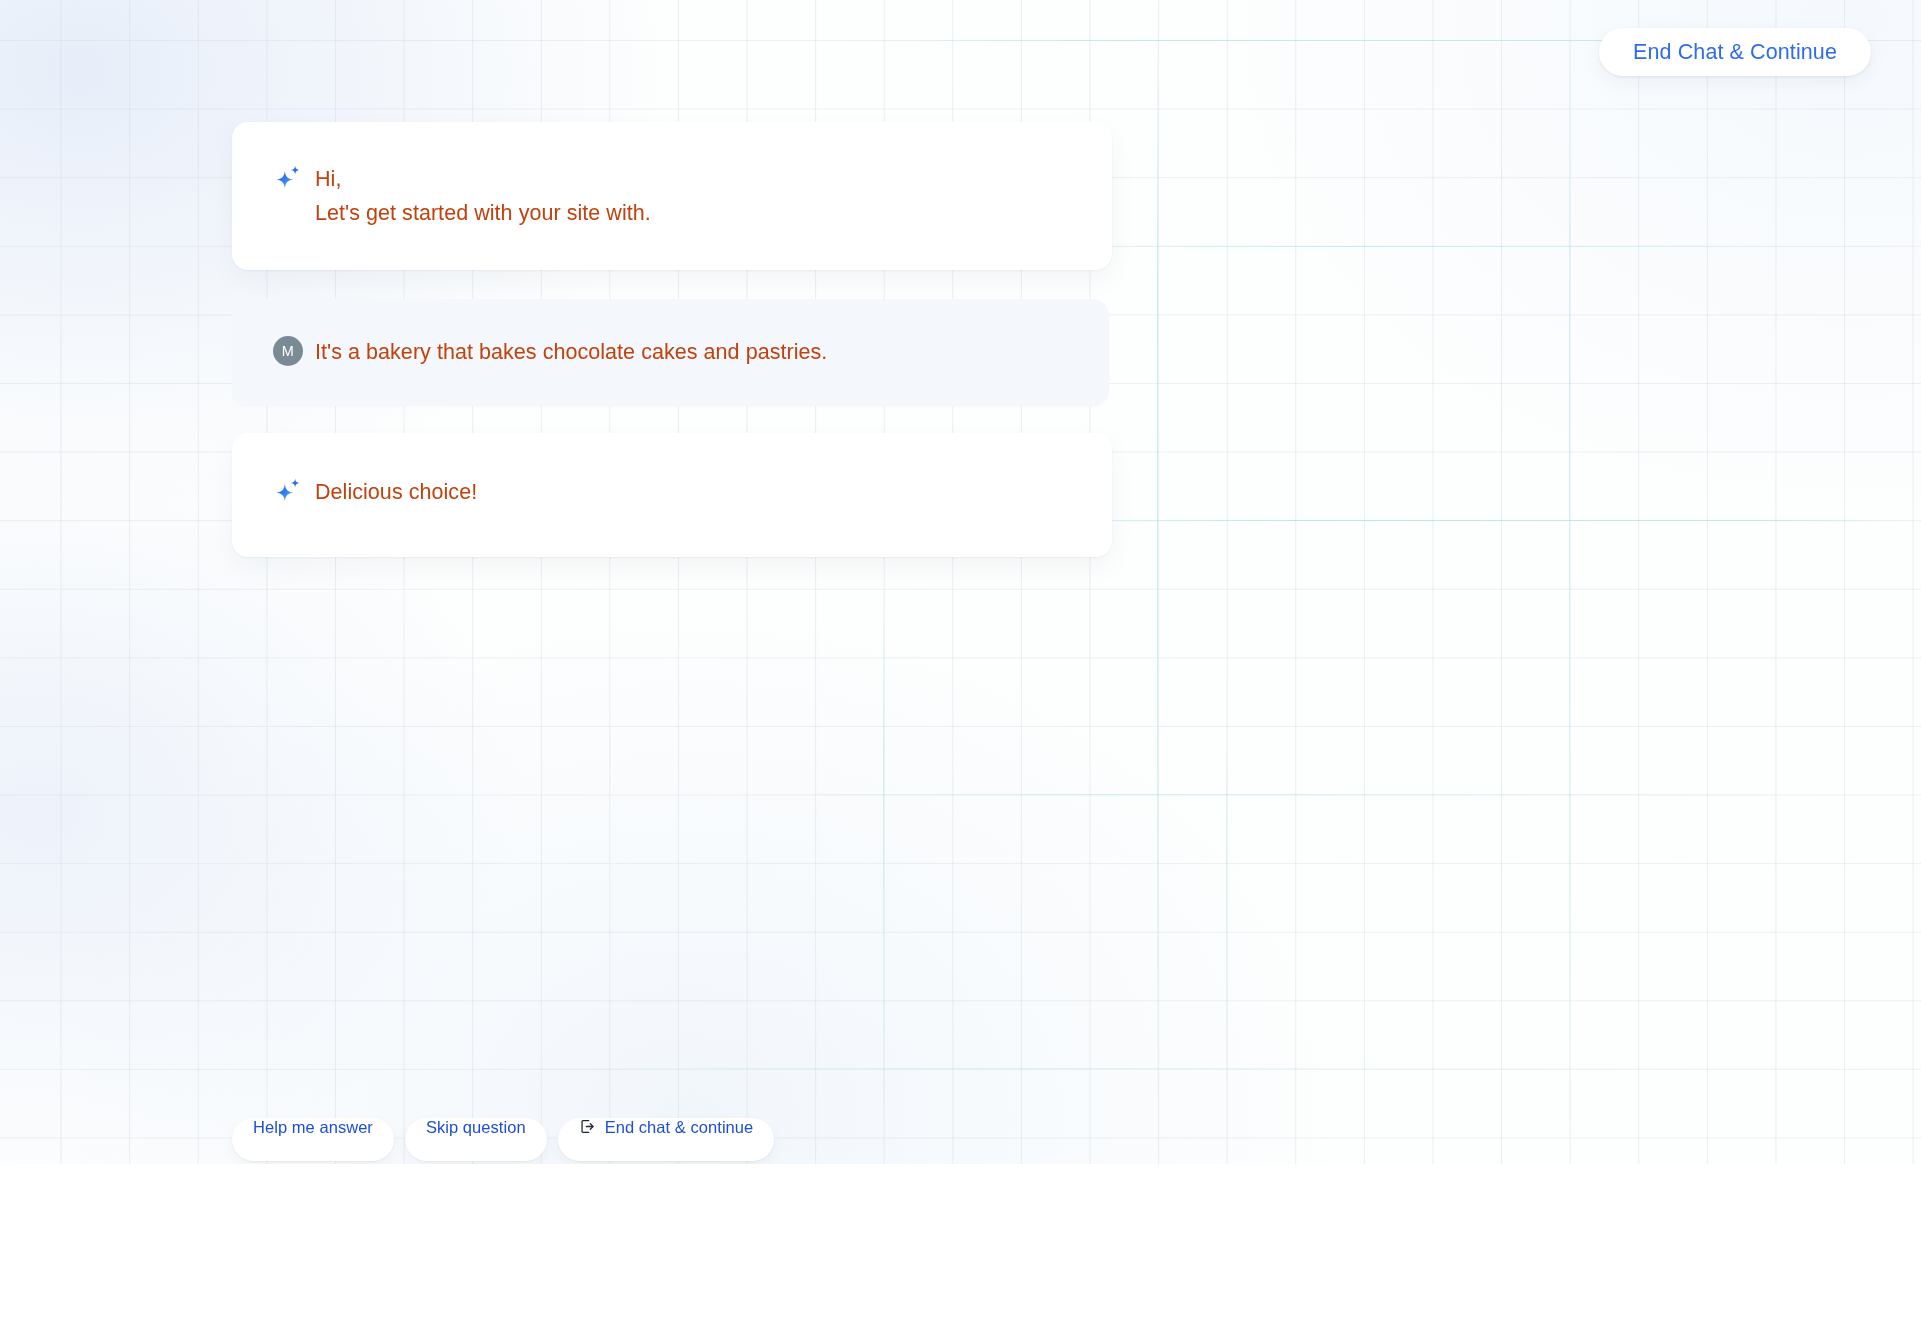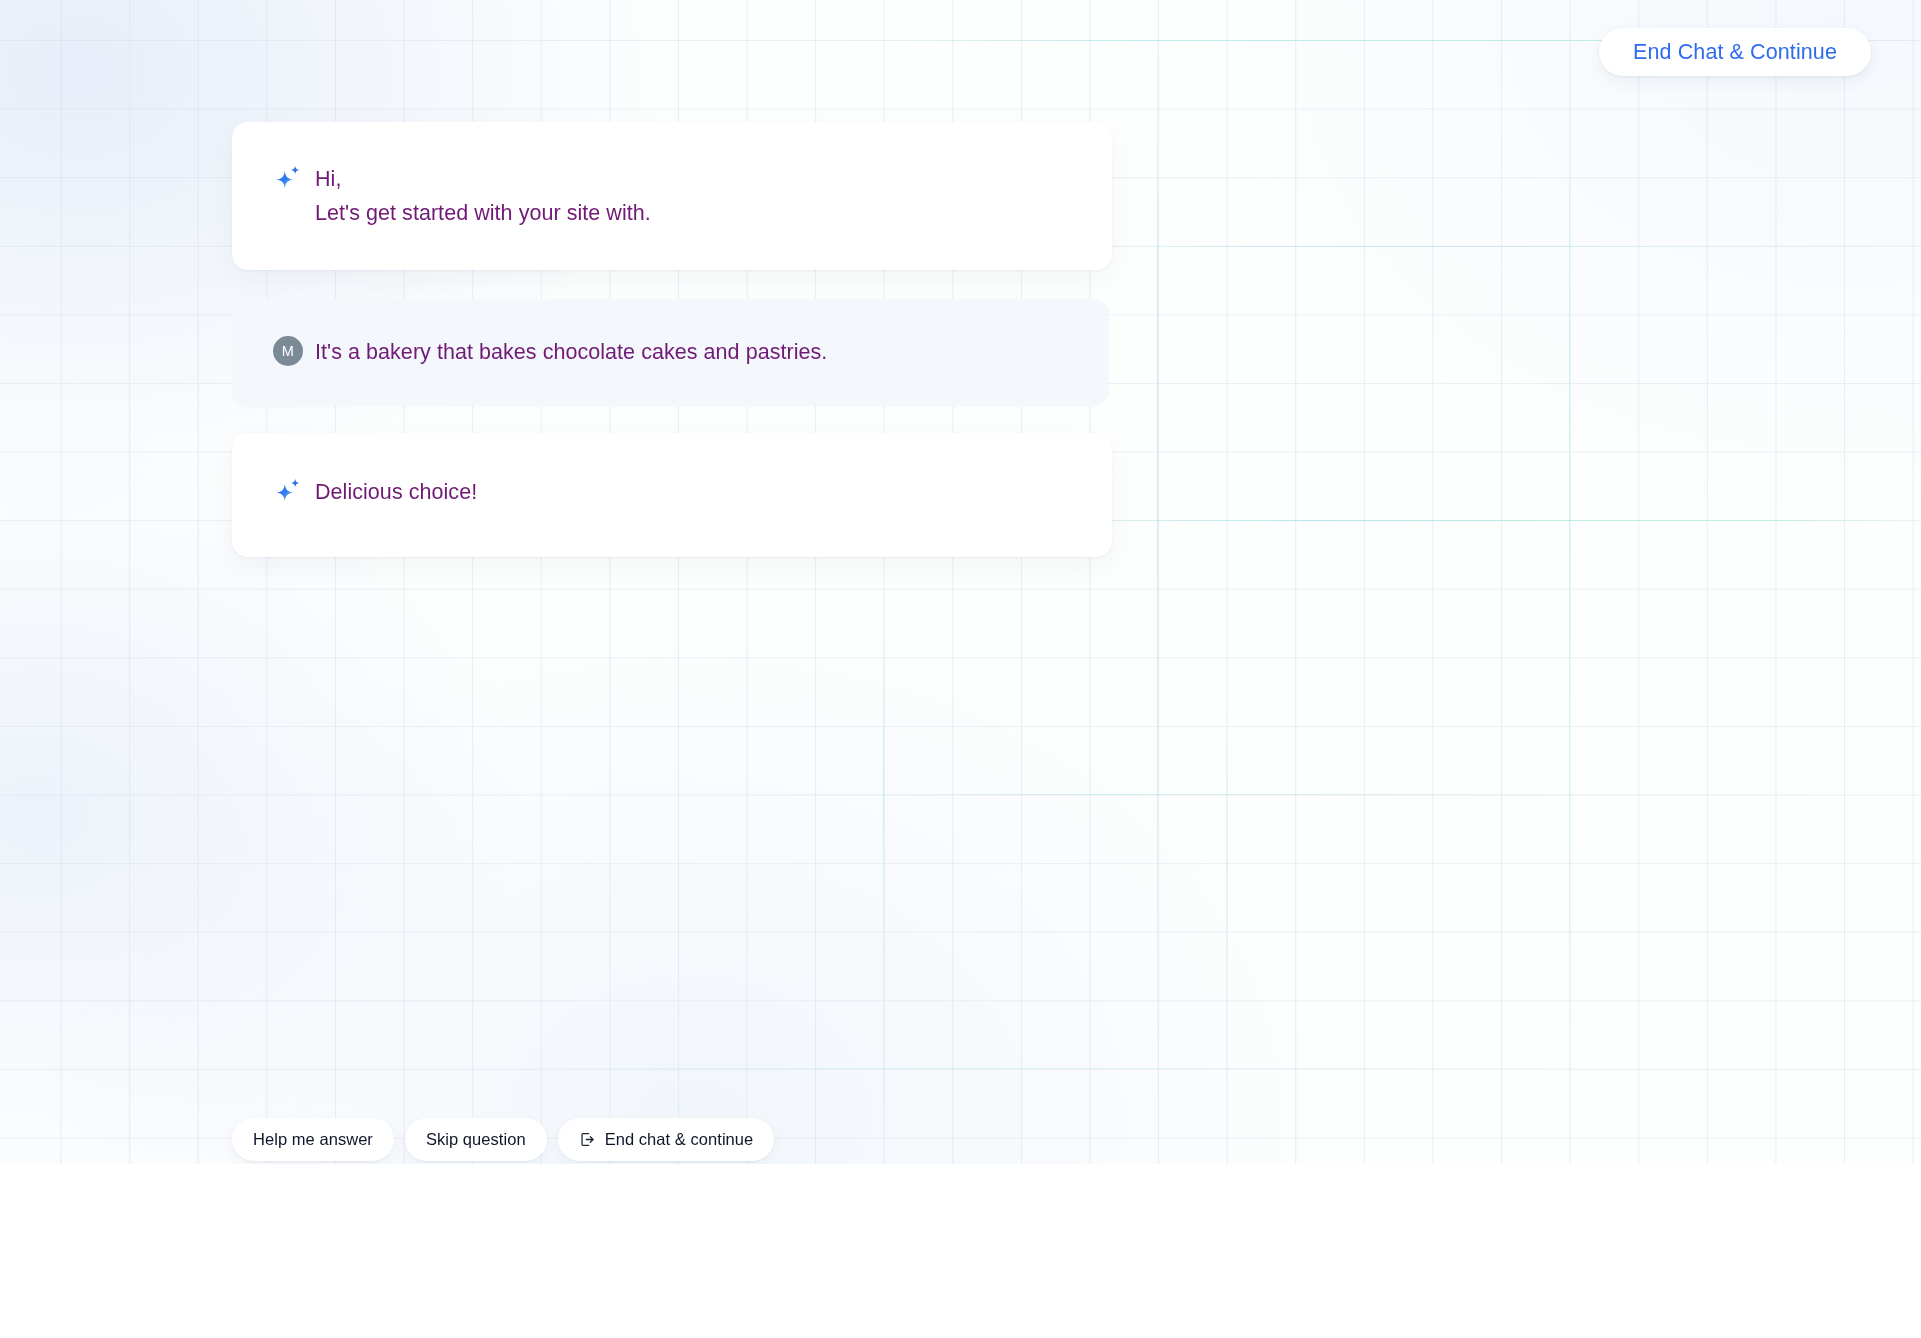--- a/index.html
+++ b/index.html
@@ -138,21 +138,21 @@
     font-family: "Liberation Sans", sans-serif;
     letter-spacing: 0.2px;
   }
 
   .bubble-body {
     flex: 1 1 auto;
     padding-top: 1px;
   }
 
   .msg-line {
-    color: #701a75;
+    color: #c2410c;
     font-size: 21.5px;
     line-height: 33.5px;
     font-weight: 400;
     letter-spacing: 0.05px;
   }
 
   .msg-line.bold {
     font-weight: 700;
     letter-spacing: 0.0px;
   }
@@ -171,26 +171,26 @@
     display: flex;
     align-items: center;
     gap: 11px;
     height: 43px;
   }
 
   .chip {
     height: 43px;
     padding: 0 21px;
     display: inline-flex;
-    align-items: center;
+    align-items: flex-start;
     gap: 9px;
     background: #ffffff;
     border: none;
     border-radius: 22px;
-    color: #0f172a;
+    color: #1d4ed8;
     font-family: "Liberation Sans", sans-serif;
     font-size: 16.5px;
     font-weight: 400;
     letter-spacing: 0.05px;
     cursor: pointer;
     box-shadow: 0 1px 2px rgba(23,43,77,0.055), 0 5px 14px rgba(23,43,77,0.045);
     white-space: nowrap;
   }
 
   .chip .chip-icon { display: flex; align-items: center; }

